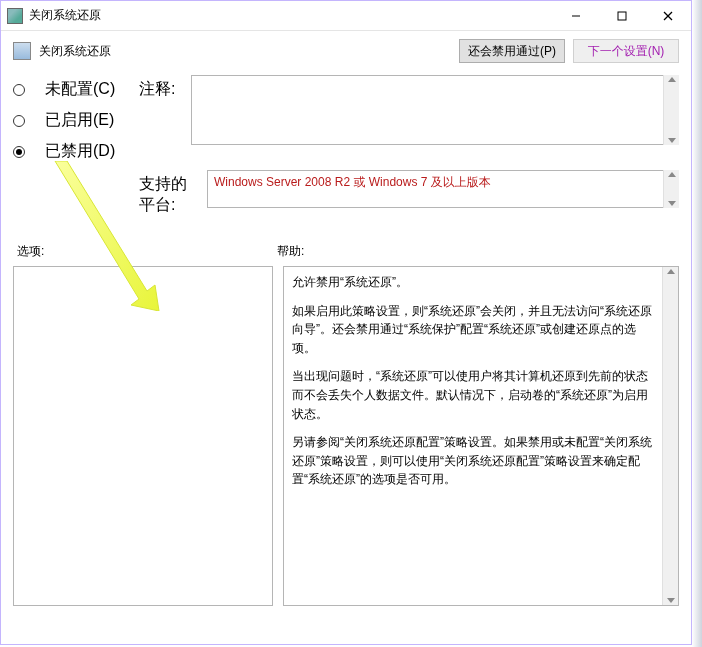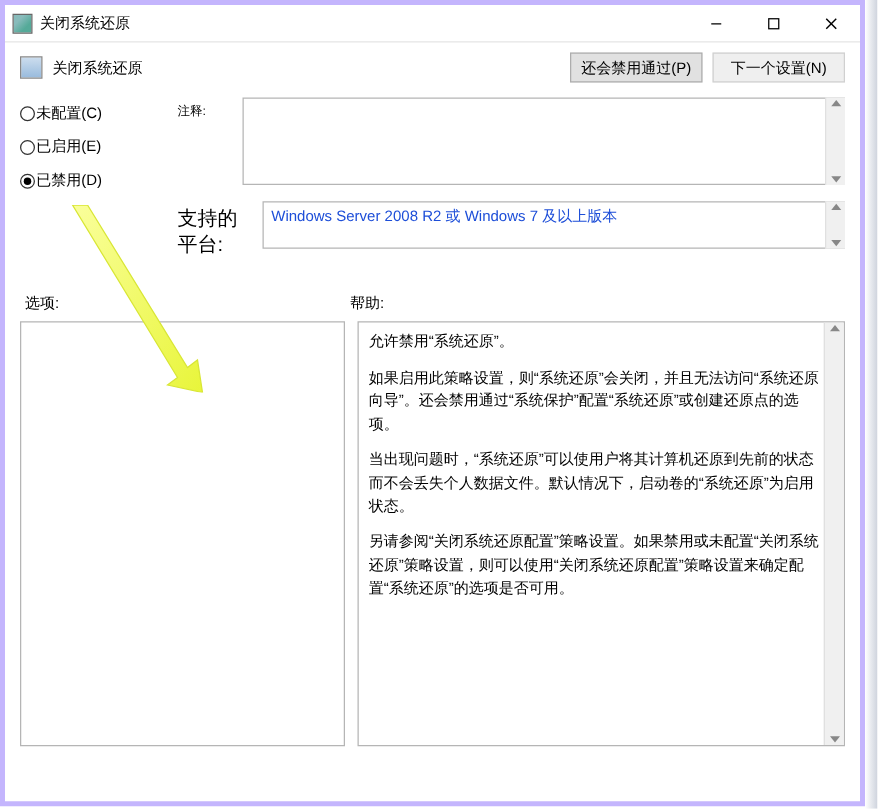--- a/index.html
+++ b/index.html
@@ -8,21 +8,21 @@
       padding: 0;
       font-family: "Microsoft YaHei", "Segoe UI", Tahoma, sans-serif;
       font-size: 12px;
       background: #fff;
       width: 702px;
       height: 647px;
       overflow: hidden;
       position: relative;
     }
     .window {
-      border: 4px solid #c4b5fd;
+      border: 1px solid #c4b5fd;
       width: 692px;
       height: 645px;
       background: #fff;
       position: relative;
     }
     .titlebar {
       height: 30px;
       display: flex;
       align-items: center;
       justify-content: space-between;
@@ -62,61 +62,61 @@
     .header-buttons { display:flex;gap:8px; }
     .hbtn {
       min-width:106px;height:24px;
       border:1px solid #adadad;
       background:#e1e1e1;
       font-size:12px;
       display:flex;align-items:center;justify-content:center;
       cursor:pointer;
     }
     .hbtn.disabled {
-      color:#000000;background:#efefef;border-color:#d0d0d0;cursor:default;
+      color:#a21caf;background:#efefef;border-color:#d0d0d0;cursor:default;
     }
 
     
     .body {
       padding: 12px 12px 0 12px;
     }
     .row-top {
       display: grid;
       grid-template-columns: 120px 46px 1fr;
       gap: 6px;
       align-items: start;
     }
     .radios { display:flex;flex-direction:column;gap:10px;padding-top:4px; }
     .radio-item {
-      display:flex;align-items:center;gap:1px;cursor:pointer;font-size:12px;
+      display:flex;align-items:center;gap:20px;cursor:pointer;font-size:16px;
     }
     .radio-outer {
       width:12px;height:12px;border:1px solid #333;border-radius:50%;
       display:flex;align-items:center;justify-content:center;background:#fff;
     }
     .radio-outer.selected::after {
       content:"";width:6px;height:6px;border-radius:50%;background:#000;display:block;
     }
-    .label-col { padding-top:4px;font-size:10px; }
+    .label-col { padding-top:4px;font-size:16px; }
     .comment-box {
       border:1px solid #b5b5b5;background:#fff;width:100%;height:70px;
       padding:3px;font-size:12px;overflow:auto;color:#000;
     }
 
     .row-platform {
       display:grid;
       grid-template-columns: 120px 62px 1fr;
       gap:6px;
       align-items:start;
       margin-top:8px;
     }
     .platform-label { font-size:16px;padding-top:4px; }
     .platform-box {
       border:1px solid #b5b5b5;background:#fff;width:100%;height:38px;
-      padding:3px 6px;font-size:12px;overflow:auto;color:#1d4ed8;
+      padding:3px 6px;font-size:12px;overflow:auto;color:#b91c1c;
       position:relative;
     }
     .faux-v-scroll {
       position:absolute;right:0;top:0;bottom:0;width:16px;background:#f0f0f0;
       border-left:1px solid #e0e0e0;
     }
     .faux-v-scroll::before,.faux-v-scroll::after{
       content:"";position:absolute;left:4px;width:8px;height:8px;
     }
     .faux-v-scroll::before{top:2px;border-left:4px solid transparent;border-right:4px solid transparent;border-bottom:5px solid #888;width:0;height:0;}

